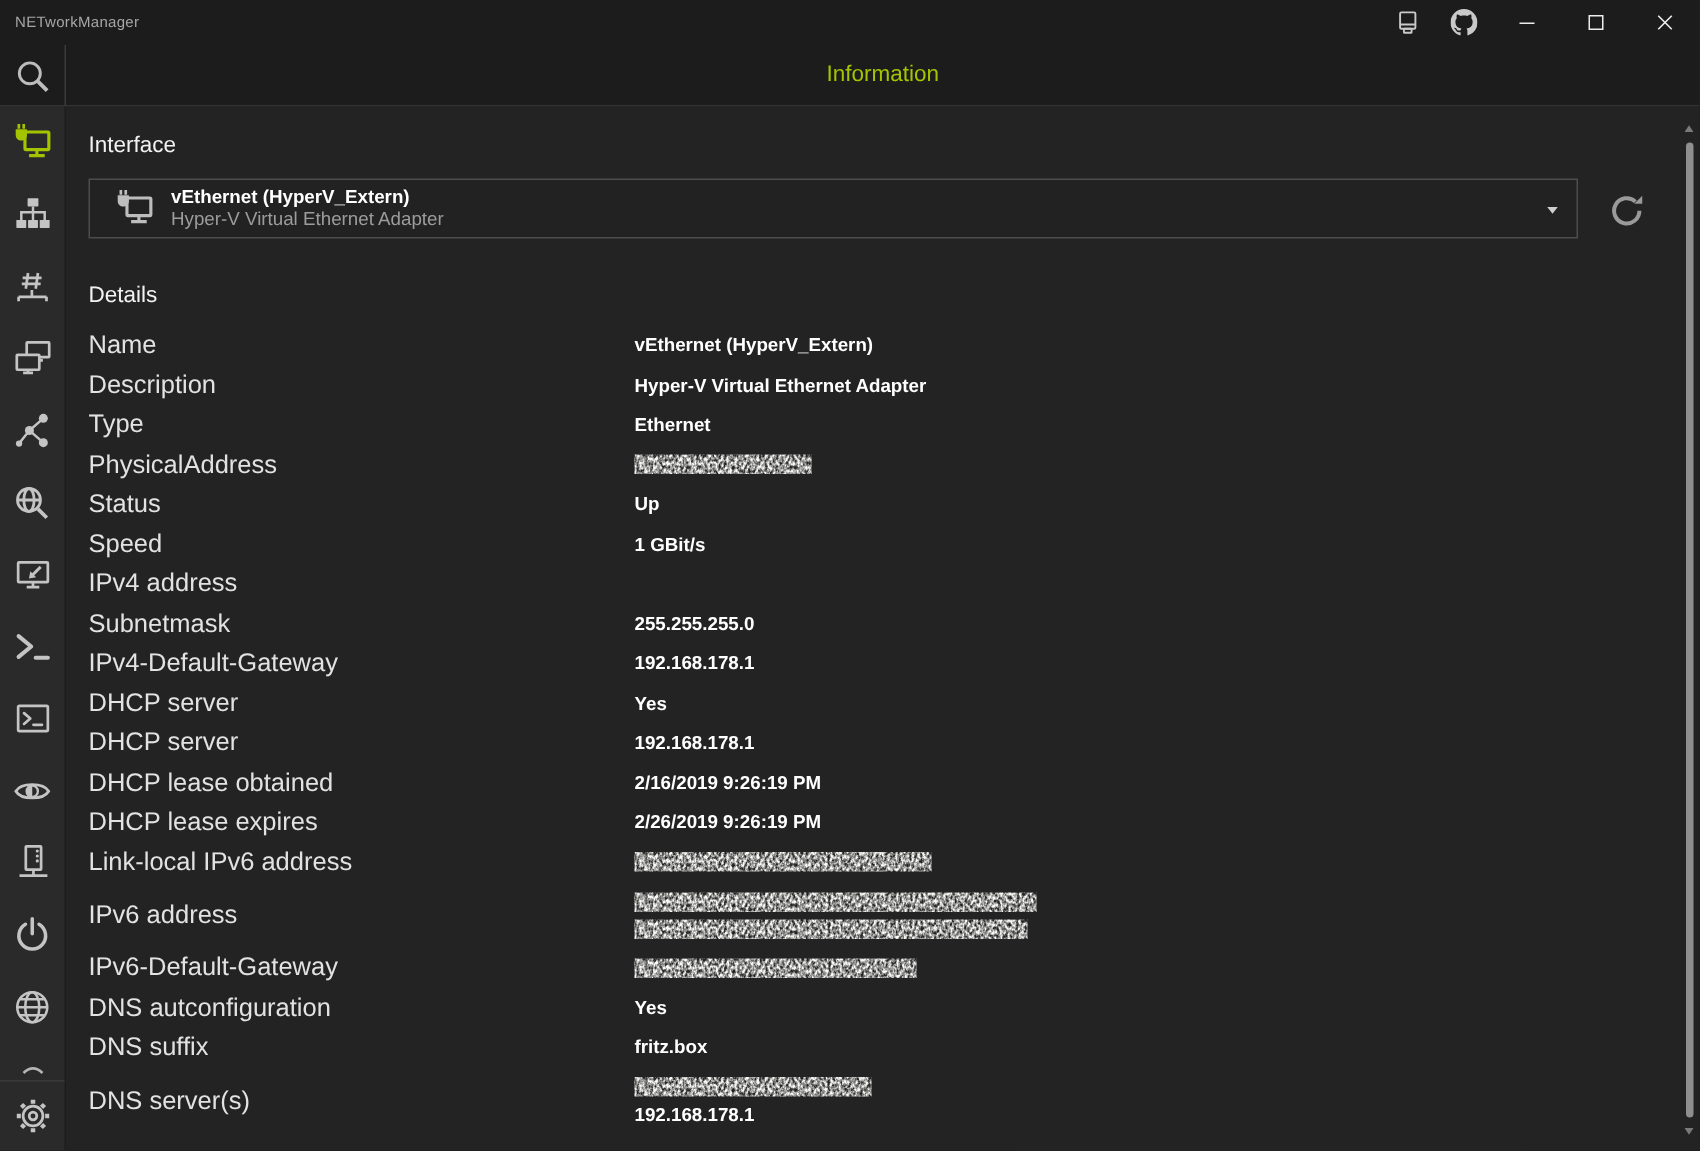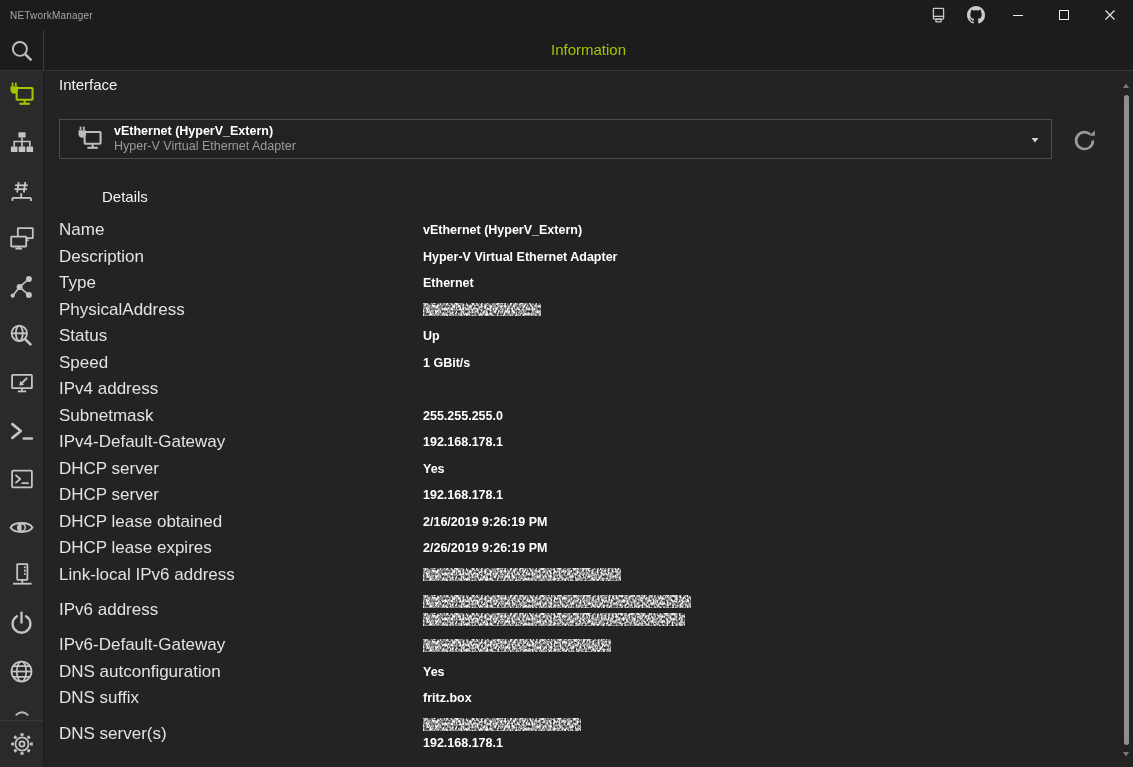--- a/index.html
+++ b/index.html
@@ -50,22 +50,22 @@
   }
   .side-item.active { color:#a4c400; }
   .sidebar-bottom { position:absolute; bottom:0; left:0; width:43px; }
   .chevron-btn { height:24px; display:flex; align-items:flex-end; justify-content:center; color:#b5b5b5; }
   .side-sep { border-top:1px solid #3a3a3a; width:43px; }
   .gear-btn { height:46px; display:flex; align-items:center; justify-content:center; color:#c4c4c4; }
 
   
   .content { position:absolute; left:45px; top:71px; width:1088px; height:696px; background:#232323; }
   .section-heading { position:absolute; left:14px; font-size:15px; line-height:19px; color:#f2f2f2; font-weight:400; }
-  #interface-heading { top:4px; }
-  #details-heading { top:116px;margin-left:43px; }
+  #interface-heading { top:16px; }
+  #details-heading { top:116px; }
 
   .combobox {
     position:absolute; left:14px; top:48px; width:993px; height:40px;
     border:1px solid #4d4d4d; background:#222222;
     display:flex; align-items:center; cursor:default;
   }
   .combobox .adapter-icon { margin-left:17px; color:#bdbdbd; }
   .combo-text { margin-left:11px; }
   .combo-name { font-size:12.5px; font-weight:bold; color:#ffffff; line-height:15px; }
   .combo-desc { font-size:12.5px; color:#9c9c9c; line-height:15px; }

